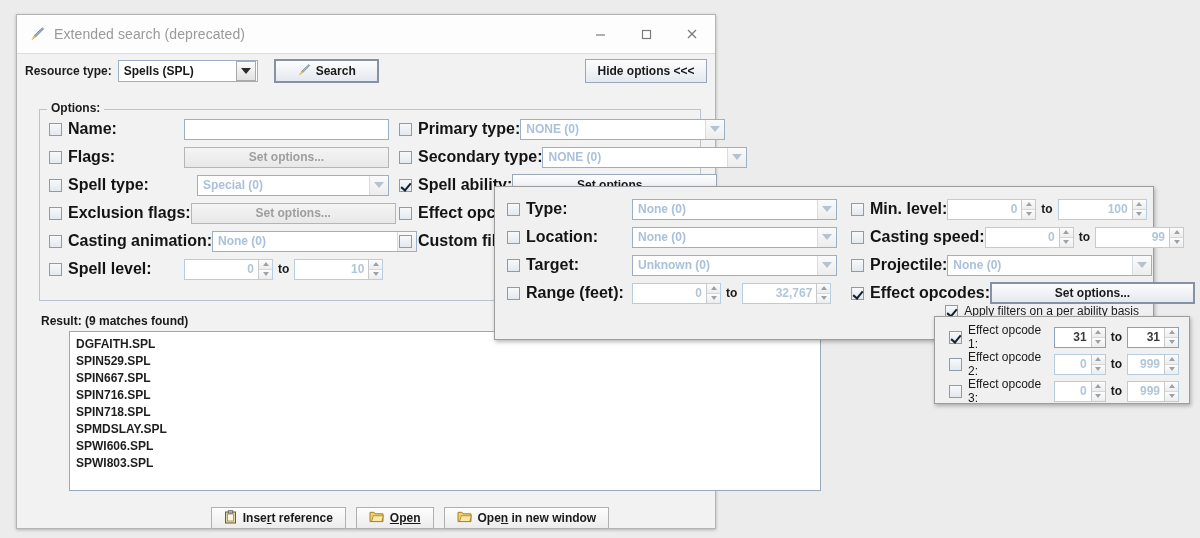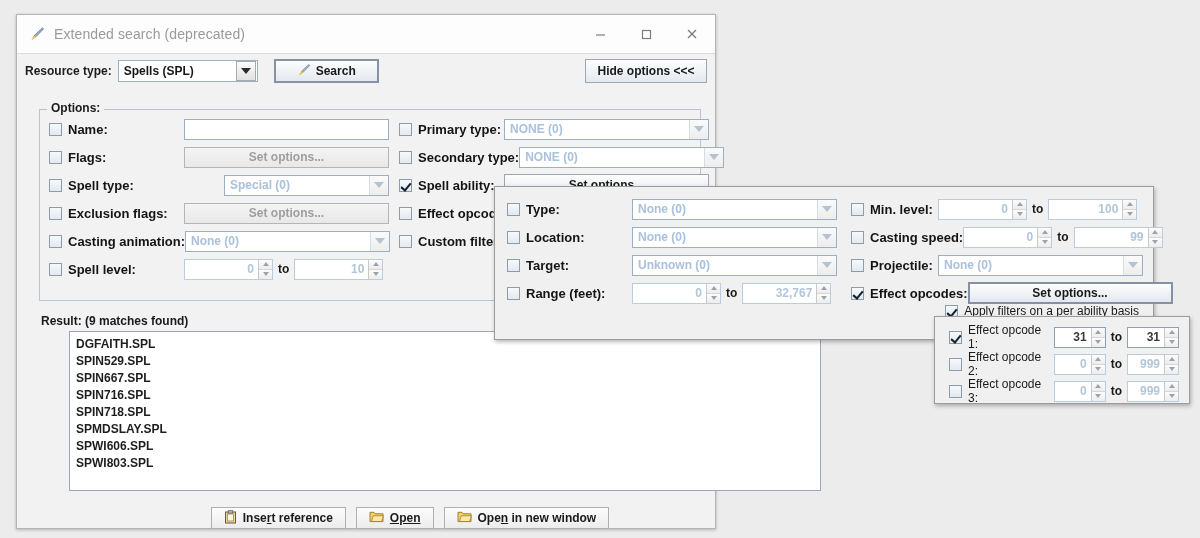--- a/index.html
+++ b/index.html
@@ -73,21 +73,21 @@
   #col-right{left:382px;width:310px;}
   .row{display:flex;align-items:center;height:20px;margin-bottom:8px;}
   .cb{
     width:13px;height:13px;border:1px solid #8d9cab;background:linear-gradient(#f7f9fb,#e3e9ef);
     box-sizing:border-box;margin-right:6px;flex:0 0 auto;position:relative;
   }
   .cb.checked:after{
     content:"";position:absolute;left:3px;top:1px;width:4px;height:8px;
     border:solid #14202c;border-width:0 2px 2px 0;transform:rotate(40deg);
   }
-  .row .rlbl{font-weight:bold;font-size:13px;color:#141414;white-space:nowrap;}
+  .row .rlbl{font-weight:bold;font-size:16px;color:#141414;white-space:nowrap;}
   .ctl{margin-left:auto;display:flex;align-items:center;}
   .field{
     height:21px;border:1px solid #9bb0c4;background:#fff;box-sizing:border-box;
     display:flex;align-items:center;
   }
   .field .ph{padding:0 4px;font-weight:bold;font-size:12px;color:#a9c1da;white-space:nowrap;
     overflow:hidden;}
   .btn-dis{
     background:linear-gradient(#f4f4f4,#e8e8e8);border:1px solid #b5b5b5;box-sizing:border-box;
     display:flex;align-items:center;justify-content:center;
@@ -223,21 +223,21 @@
         <span class="ctl">
           <div class="btn-dis" style="width:205px">
             <span>Set options...</span>
           </div>
         </span>
       </div>
       <div class="row">
         <span class="cb"></span>
         <span class="rlbl">Spell type:</span>
         <span class="ctl">
-          <div class="combo-dis" style="width:165px">
+          <div class="combo-dis" style="width:192px">
             <span class="cval">Special (0)</span>
             <span class="arrowbox">
               <i class="tri-down dis"></i>
             </span>
           </div>
         </span>
       </div>
       <div class="row">
         <span class="cb"></span>
         <span class="rlbl">Exclusion flags:</span>

